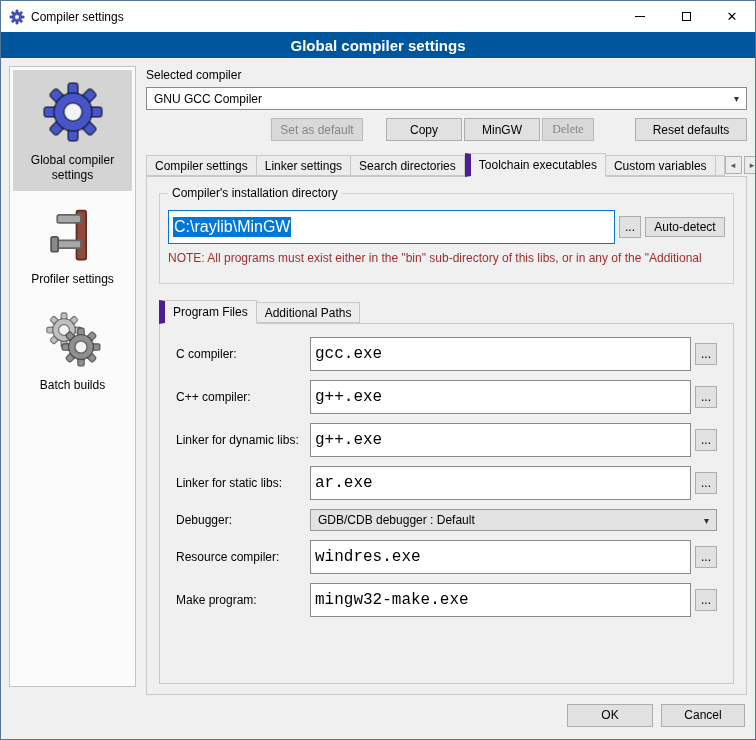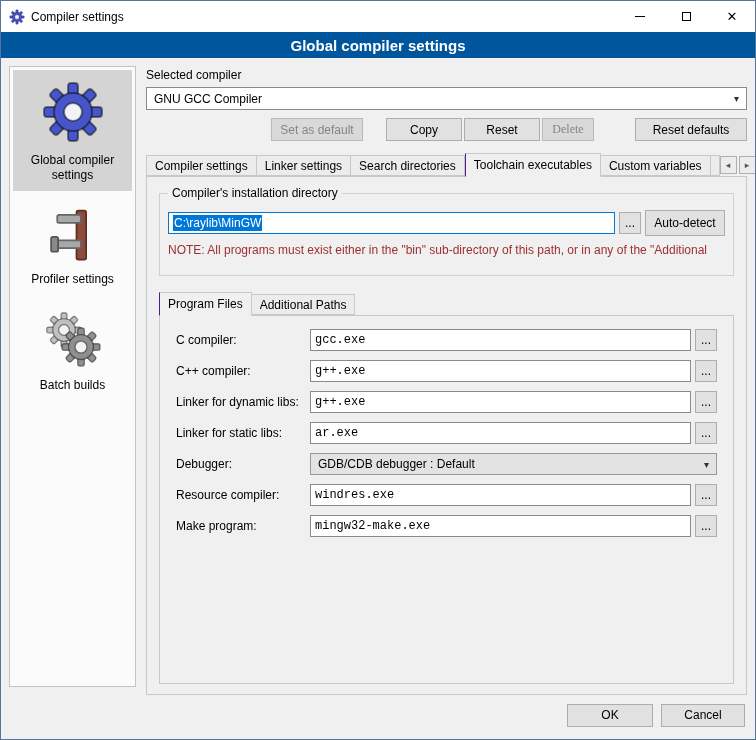--- a/index.html
+++ b/index.html
@@ -49,35 +49,35 @@
   .btnrow { display: flex; margin-top: 8px; align-items: center; }
   .b-setdefault { margin-left: 125px; width: 92px; }
   .b-copy { margin-left: 23px; width: 76px; }
   .b-rename { margin-left: 2px; width: 76px; }
   .b-delete { margin-left: 2px; width: 52px; font-family: Liberation Serif, serif; }
   .b-reset { margin-left: auto; width: 112px; }
   
   .tabs { display: flex; align-items: flex-end; margin-top: 12px; position: relative; z-index: 1; }
   .tab { height: 21px; padding: 0 8px; display: flex; align-items: center; background: #ececec; border: 1px solid #c8c8c8; border-left: none; white-space: nowrap; cursor: default; }
   .tab:first-child { border-left: 1px solid #c8c8c8; }
-  .tab.active { height: 24px; background: #f0f0f0; border-left: 1px solid #4c1d95; border-bottom: 1px solid #f0f0f0; margin-bottom: -1px; }
+  .tab.active { height: 24px; background: #f0f0f0; border-left: 6px solid #4c1d95; border-bottom: 1px solid #f0f0f0; margin-bottom: -1px; }
   .tab.tab-clip { width: 38px; overflow: hidden; padding-right: 0; }
   .tab-arrows { margin-left: auto; display: flex; gap: 2px; padding-bottom: 2px; }
   .tab-arrow { width: 17px; height: 18px; background: #ececec; border: 1px solid #b0b0b0; font-size: 9px; display: flex; align-items: center; justify-content: center; font-family: inherit; color: #555; }
   
   .panel { flex: 1; border: 1px solid #c8c8c8; background: #f0f0f0; padding: 12px 12px 10px; display: flex; flex-direction: column; min-height: 0; }
   .groupbox { border: 1px solid #d0d0d0; position: relative; margin-top: 4px; padding: 16px 8px 18px; }
   .groupbox-label { position: absolute; top: -8px; left: 8px; background: #f0f0f0; padding: 0 4px; }
   .dir-row { display: flex; gap: 4px; align-items: center; }
-  .textbox { height: 22px; border: 1px solid #8a8a8a; background: #fff; font-family: inherit; font-size: 12px; padding: 0 4px; display: flex; align-items: center; }
+  .textbox { height: 34px; border: 1px solid #8a8a8a; background: #fff; font-family: inherit; font-size: 16px; padding: 0 4px; display: flex; align-items: center; }
   input.textbox { flex: 1; min-width: 0; font-family: Liberation Mono, monospace; }
   .dir-input { flex: 1; border-color: #0078d7; }
   .sel { background: #0078d7; color: #fff; padding: 1px 1px; }
   .browse-btn { width: 22px; height: 22px; padding: 0; flex-shrink: 0; }
-  .autodetect-btn { height: 26px; width: 80px; flex-shrink: 0; }
+  .autodetect-btn { height: 20px; width: 80px; flex-shrink: 0; }
   .note { color: #9e2f2f; margin-top: 7px; white-space: nowrap; overflow: hidden; }
   
   .subtabs { display: flex; align-items: flex-end; margin-top: 16px; position: relative; z-index: 1; }
   .subpanel { flex: 1; border: 1px solid #c8c8c8; background: #f0f0f0; padding: 13px 16px; display: flex; flex-direction: column; min-height: 0; }
   .frow { display: flex; align-items: center; margin-bottom: 9px; }
   .flabel { width: 134px; flex-shrink: 0; }
   .ffield { flex: 1; display: flex; gap: 4px; align-items: center; min-width: 0; }
   
   .footer { height: 40px; flex-shrink: 0; display: flex; align-items: center; justify-content: flex-end; gap: 8px; padding: 0 10px 8px; }
   .b-ok { width: 86px; margin-left: 14px; }
@@ -161,21 +161,21 @@
 
       <div class="select-label">Selected compiler</div>
       <div class="combo combo-top">
         <span>GNU GCC Compiler</span>
         <span class="chevron">▾</span>
       </div>
 
       <div class="btnrow">
         <button class="btn b-setdefault" disabled="">Set as default</button>
         <button class="btn b-copy">Copy</button>
-        <button class="btn b-rename">Reset</button>
+        <button class="btn b-rename">MinGW</button>
         <button class="btn b-delete" disabled="">Delete</button>
         <button class="btn b-reset">Reset defaults</button>
       </div>
 
       <div class="tabs">
         <div class="tab">Compiler settings</div>
         <div class="tab">Linker settings</div>
         <div class="tab">Search directories</div>
         <div class="tab active">Toolchain executables</div>
         <div class="tab">Custom variables</div>
@@ -190,21 +190,21 @@
 
         <div class="groupbox">
           <span class="groupbox-label">Compiler's installation directory</span>
           <div class="dir-row">
             <div class="textbox dir-input">
               <span class="sel">C:\raylib\MinGW</span>
             </div>
             <button class="btn browse-btn">...</button>
             <button class="btn autodetect-btn">Auto-detect</button>
           </div>
-          <div class="note">NOTE: All programs must exist either in the "bin" sub-directory of this path, or in any of the "Additional</div>
+          <div class="note">NOTE: All programs must exist either in the "bin" sub-directory of this libs, or in any of the "Additional</div>
         </div>
 
         <div class="subtabs">
           <div class="tab active">Program Files</div>
           <div class="tab">Additional Paths</div>
         </div>
 
         <div class="subpanel">
 
           <div class="frow">

